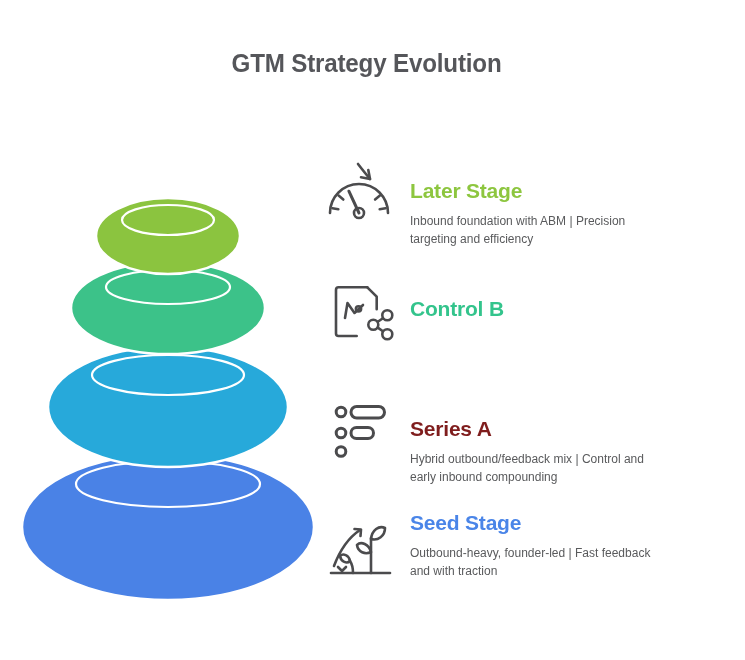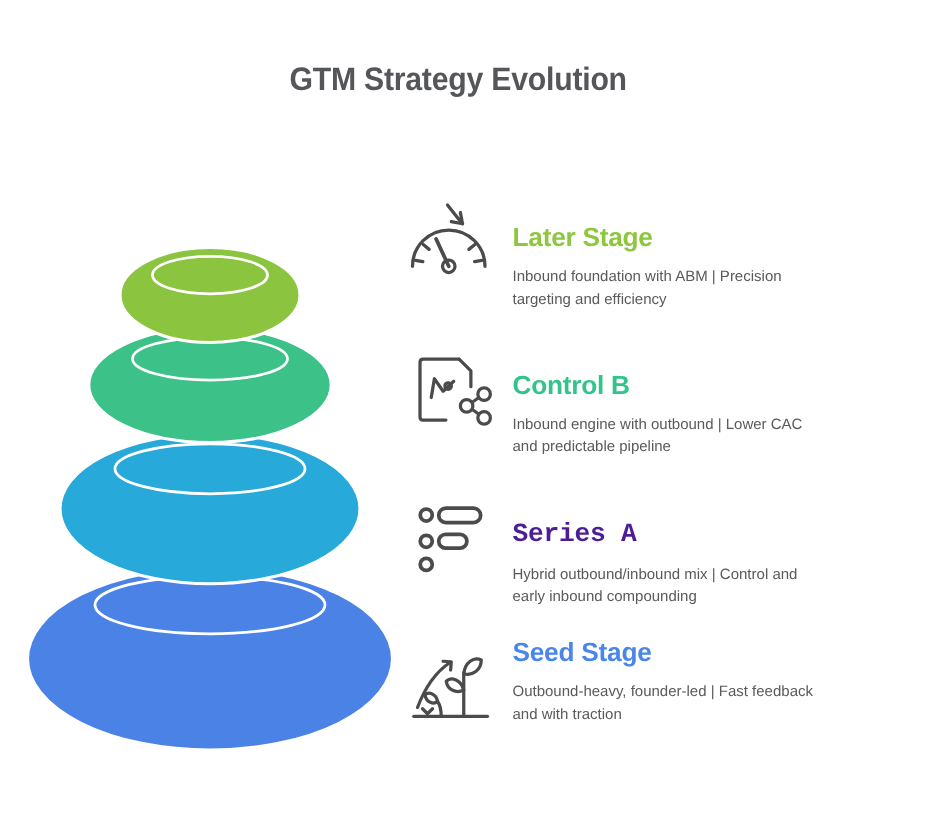--- a/index.html
+++ b/index.html
@@ -77,39 +77,35 @@
     <circle cx="28.5" cy="26.8" r="2.6"></circle>
     <circle cx="43.3" cy="42.7" r="5"></circle>
     <circle cx="57.3" cy="33.3" r="5"></circle>
     <circle cx="57.3" cy="52.3" r="5"></circle>
     <line x1="47.8" y1="39.8" x2="52.9" y2="36.2"></line>
     <line x1="47.8" y1="45.6" x2="52.9" y2="49.2"></line>
   </svg>
 </div>
 <div class="stage" style="top:298px;">
   <h2 class="stage-title" style="color: rgb(51, 196, 140);">Control B</h2>
-  <div class="stage-desc">
-    <div>Inbound engine with outbound | Lower CAC</div>
-    <div>and predictable pipeline</div>
-  </div>
 </div>
 
 <div class="icon" style="left:330px; top:400px;">
   <svg width="60" height="60" viewBox="0 0 60 60" stroke-width="3">
     <circle cx="11" cy="12" r="4.8"></circle>
     <circle cx="11" cy="33" r="4.8"></circle>
     <circle cx="11" cy="51.5" r="4.8"></circle>
     <rect x="21" y="6.5" width="33.5" height="11.5" rx="5.7"></rect>
     <rect x="21" y="27.5" width="22.5" height="11" rx="5.5"></rect>
   </svg>
 </div>
 <div class="stage" style="top:418px;">
-  <h2 class="stage-title" style="color: #4c1d95; font-family: Liberation Mono, monospace;">Series A</h2>
+  <h2 class="stage-title" style="color: #7f1d1d;">Series A</h2>
   <div class="stage-desc">
-    <div>Hybrid outbound/inbound mix | Control and</div>
+    <div>Hybrid outbound/feedback mix | Control and</div>
     <div>early inbound compounding</div>
   </div>
 </div>
 
 <div class="icon" style="left:328px; top:520px;">
   <svg width="68" height="68" viewBox="0 0 68 68" stroke-width="2.6">
     <line x1="3" y1="53" x2="62" y2="53"></line>
     <line x1="43" y1="53" x2="43" y2="18"></line>
     <path d="M 43 19 C 44 10 51 5 57 8 C 57 16 50 21 43 19 Z"></path>
     <path d="M 43 32 C 41 24 33 21 29 25 C 30 32 37 35 43 32 Z"></path>

